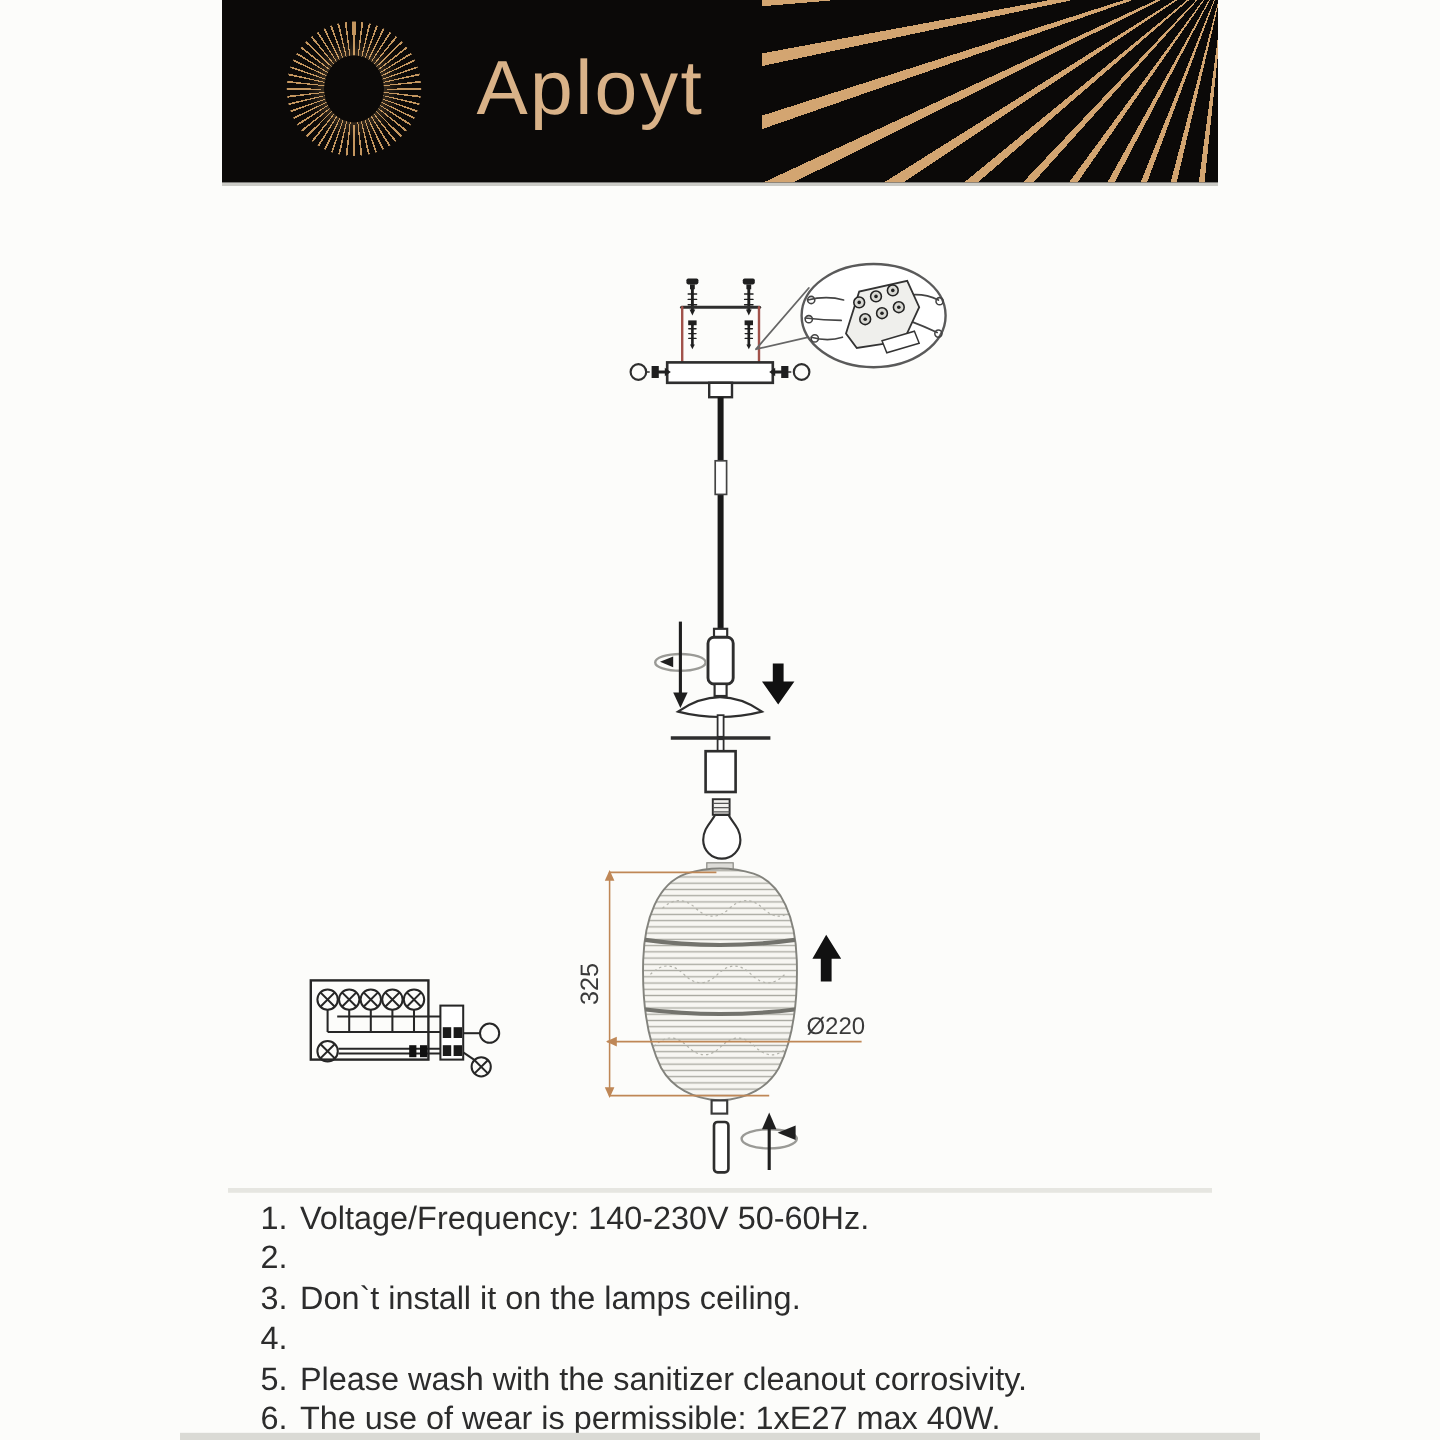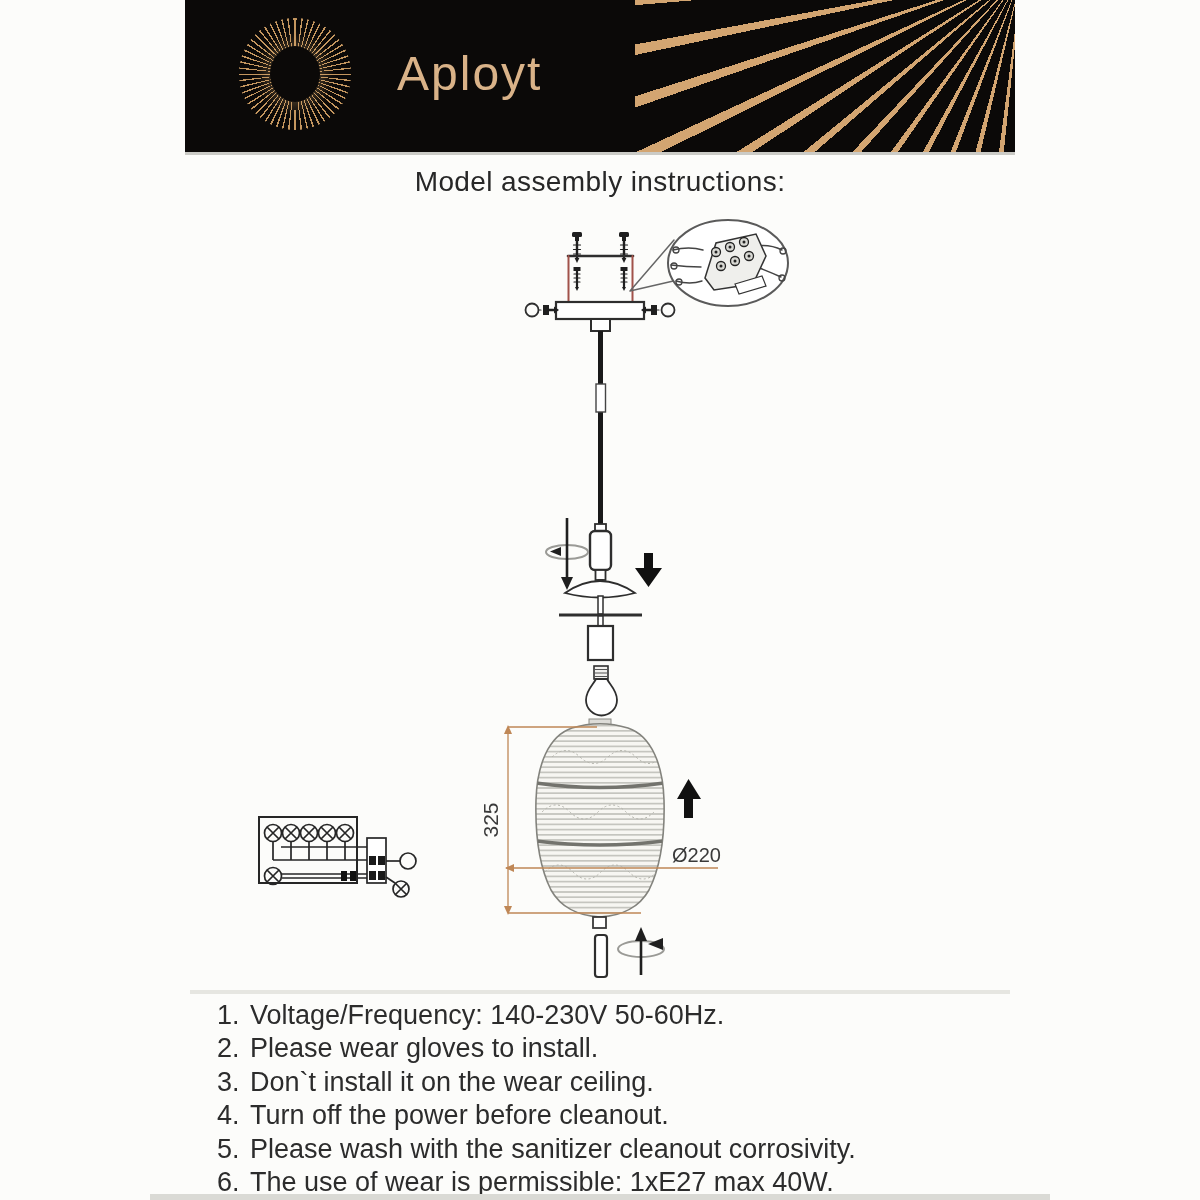--- a/index.html
+++ b/index.html
@@ -7,21 +7,21 @@
        font-family:"Liberation Sans",sans-serif;overflow:hidden;}
 
   
   .banner{position:absolute;left:185px;top:0;width:830px;height:152px;
           background:#0b0908;border-bottom:3px solid #cbcbc6;overflow:hidden;}
   .sunburst{position:absolute;left:54px;top:18px;width:112px;height:112px;border-radius:50%;
             background:repeating-conic-gradient(#c4965f 0deg 1.6deg, rgba(11,9,8,0) 1.6deg 6.4deg);}
   .sunburst-core{position:absolute;left:85px;top:46px;width:50px;height:56px;border-radius:50%;
             background:#0b0908;box-shadow:0 0 14px 5px rgba(233,186,126,.28);}
   .logo-text{position:absolute;left:212px;top:50%;transform:translateY(-54%);
-            font-size:48px;color:#d9b288;letter-spacing:2px;white-space:nowrap;}
+            font-size:64px;color:#d9b288;letter-spacing:2px;white-space:nowrap;}
   .corner-rays{position:absolute;right:0;top:0;width:380px;height:100%;
             background:repeating-conic-gradient(from 150deg at 102% -18%, #d3a571 0deg 1.5deg, rgba(0,0,0,0) 1.5deg 7.2deg);}
 
   
   .title-block{position:absolute;left:0;top:165px;width:100%;text-align:center;
             color:#272727;font-size:28px;line-height:33px;letter-spacing:.4px;}
 
   
   svg.diagram{position:absolute;left:0;top:0;}
 
@@ -37,21 +37,20 @@
 <body>
 
 <div class="banner">
   <div class="sunburst"></div>
   <div class="sunburst-core"></div>
   <div class="logo-text">Aployt</div>
   <div class="corner-rays"></div>
 </div>
 
 <div class="title-block">
-  <div>Model assembly instructions:</div>
 </div>
 
 <svg class="diagram" width="1200" height="1200" viewBox="0 0 1200 1200">
   <defs>
     <pattern id="ribs" x="0" y="723" width="8" height="5.2" patternUnits="userSpaceOnUse">
       <rect width="8" height="5.2" fill="#f7f6f2"></rect>
       <line x1="0" y1="2.6" x2="8" y2="2.6" stroke="#a9a9a1" stroke-width="1.1"></line>
     </pattern>
     <clipPath id="shadeClip">
       <path d="M572,728 C548,736 537,766 536,800 C535,836 540,868 551,890 C560,906 577,916 600,917 C623,916 640,906 649,890 C660,868 665,836 664,800 C663,766 652,736 628,728 C610,722.5 590,722.5 572,728 Z"></path>
@@ -251,29 +250,27 @@
   </g>
 </svg>
 
 <div class="instructions">
   <div class="row">
     <span class="num">1.</span>
     <span class="txt">Voltage/Frequency: 140-230V 50-60Hz.</span>
   </div>
   <div class="row">
     <span class="num">2.</span>
-    <span class="txt">Please wear gloves to install.</span>
   </div>
   <div class="row">
     <span class="num">3.</span>
-    <span class="txt">Don`t install it on the wear ceiling.</span>
+    <span class="txt">Don`t install it on the lamps ceiling.</span>
   </div>
   <div class="row">
     <span class="num">4.</span>
-    <span class="txt">Turn off the power before cleanout.</span>
   </div>
   <div class="row">
     <span class="num">5.</span>
     <span class="txt">Please wash with the sanitizer cleanout corrosivity.</span>
   </div>
   <div class="row">
     <span class="num">6.</span>
     <span class="txt">The use of wear is permissible: 1xE27 max 40W.</span>
   </div>
 </div>

